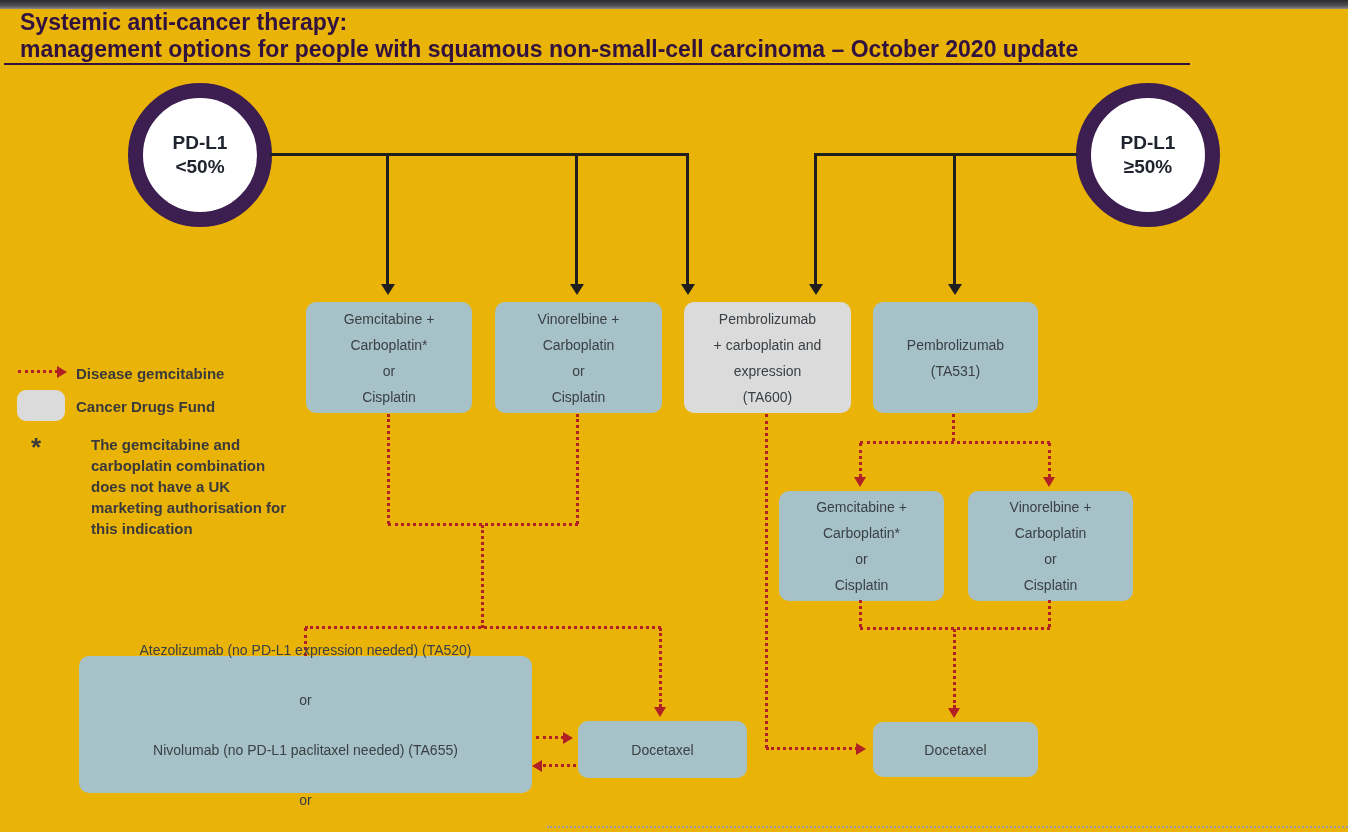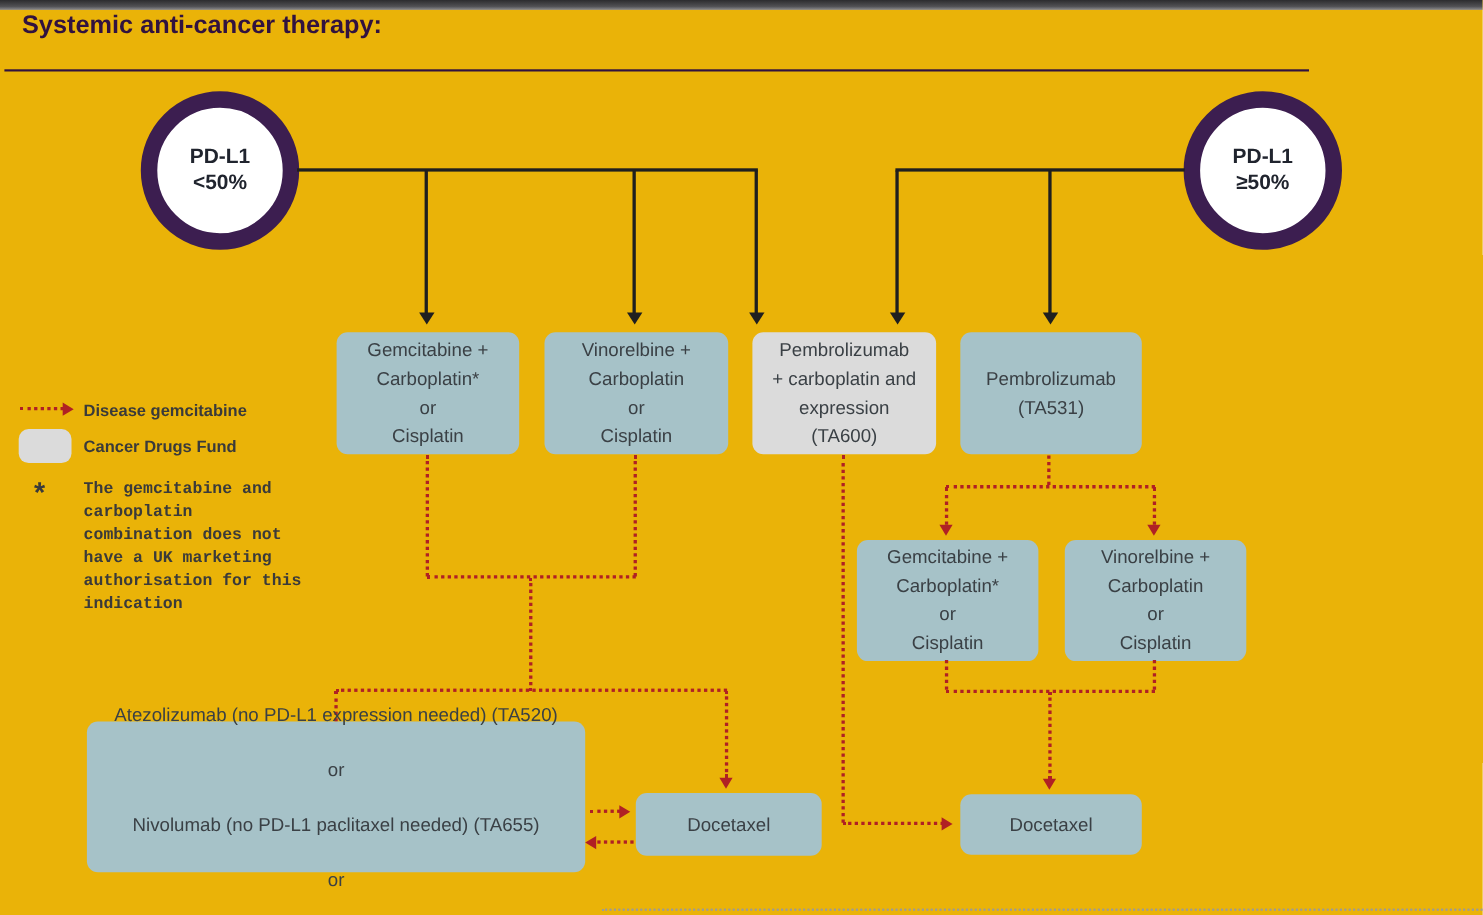--- a/index.html
+++ b/index.html
@@ -25,37 +25,38 @@
   .hred{border-top:3px dotted #b02024;}
   .vred{border-left:3px dotted #b02024;}
   .arr-dn-r{width:0;height:0;border-left:6px solid transparent;border-right:6px solid transparent;
             border-top:10px solid #b02024;}
   .arr-rt-r{width:0;height:0;border-top:6px solid transparent;border-bottom:6px solid transparent;
             border-left:10px solid #b02024;}
   .arr-lt-r{width:0;height:0;border-top:6px solid transparent;border-bottom:6px solid transparent;
             border-right:10px solid #b02024;}
   
   .box{border-radius:10px;display:flex;flex-direction:column;align-items:center;justify-content:center;
-       text-align:center;font-size:17px;line-height:26px;color:#3a4045;}
+       text-align:center;font-size:14px;line-height:26px;color:#3a4045;}
   .teal{background:#a6c2c8;}
   .grey{background:#dbdbdb;}
   
   .leg-text{font-weight:bold;font-size:15px;color:#3a3a3a;line-height:21px;}
   .swatch{width:48px;height:31px;border-radius:9px;background:#dbdbdb;}
   .aster{font-weight:bold;font-size:26px;color:#3a3a3a;}
   .bottom-divider{border-top:2px dotted #9a9a9a;}
 </style>
 </head>
 <body>
 
 <div class="stage">
 
   <div class="abs topbar"></div>
 
   <div class="abs title-line" style="top:9px;">Systemic anti-cancer therapy:</div>
+  <div class="abs title-line" style="top:36px;">management options for people with squamous non-small-cell carcinoma – October 2020 update</div>
   <div class="abs title-underline"></div>
 
   <div class="abs circle" style="left:128px;top:83px;">
     <div>PD-L1</div>
     <div>&lt;50%</div>
   </div>
   <div class="abs circle" style="left:1076px;top:83px;">
     <div>PD-L1</div>
     <div>≥50%</div>
   </div>
@@ -96,21 +97,21 @@
     <div>Pembrolizumab</div>
     <div>(TA531)</div>
   </div>
 
   <div class="abs hred" style="left:18px;top:370px;width:40px;"></div>
   <div class="abs arr-rt-r" style="left:57px;top:366px;"></div>
   <div class="abs leg-text" style="left:76px;top:363px;">Disease gemcitabine</div>
   <div class="abs swatch" style="left:17px;top:390px;"></div>
   <div class="abs leg-text" style="left:76px;top:396px;">Cancer Drugs Fund</div>
   <div class="abs aster" style="left:31px;top:432px;">*</div>
-  <div class="abs leg-text" style="left:76px;top:434px;width:200px;font-family:Liberation Mono, monospace;">The gemcitabine and carboplatin combination does not have a UK marketing authorisation for this indication</div>
+  <div class="abs leg-text" style="left:91px;top:434px;width:200px;">The gemcitabine and carboplatin combination does not have a UK marketing authorisation for this indication</div>
 
   <div class="abs vred" style="left:952px;top:414px;height:27px;"></div>
   <div class="abs hred" style="left:860px;top:441px;width:190px;"></div>
   <div class="abs vred" style="left:859px;top:443px;height:34px;"></div>
   <div class="abs arr-dn-r" style="left:854px;top:477px;"></div>
   <div class="abs vred" style="left:1048px;top:443px;height:34px;"></div>
   <div class="abs arr-dn-r" style="left:1043px;top:477px;"></div>
 
   <div class="abs box teal" style="left:779px;top:491px;width:165px;height:110px;">
     <div>Gemcitabine +</div>

